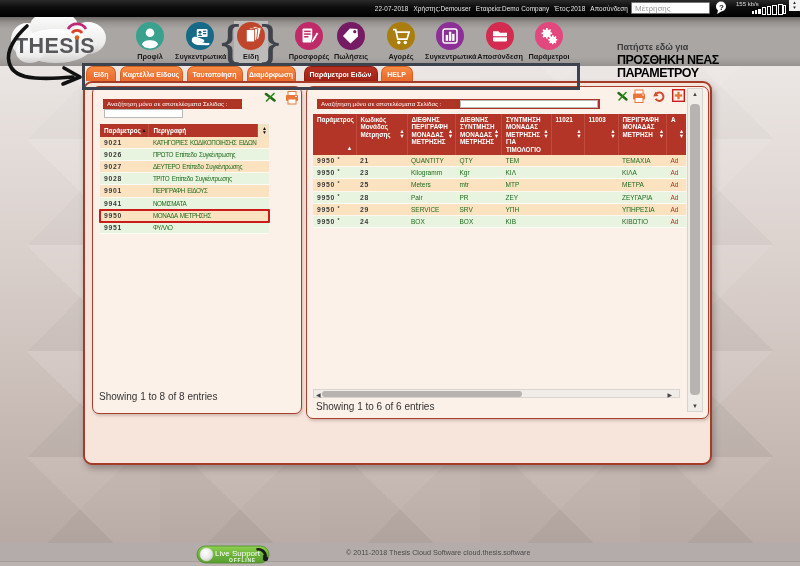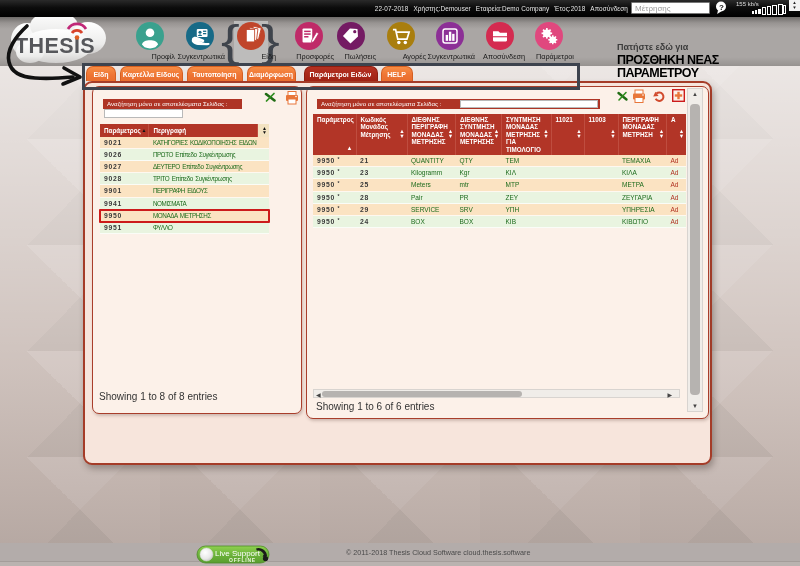--- a/index.html
+++ b/index.html
@@ -20,21 +20,21 @@
 #topbar{left:0;top:0;width:800px;height:17px;background:linear-gradient(180deg,#2a2a2a 0,#0c0c0c 45%,#000 100%);z-index:30;}
 #topbar .txt{position:absolute;right:172px;top:5px;font-size:6.4px;color:#e8e8e8;white-space:nowrap;letter-spacing:.1px;}
 #tb-search{position:absolute;left:631px;top:2px;width:79px;height:12px;background:#fff;border:1px solid #777;border-radius:1px;font-size:8px;color:#9a9a9a;padding:1px 3px;}
 #tb-speed{position:absolute;left:736px;top:1px;font-size:6px;color:#ddd;}
 #tb-spin{position:absolute;left:789px;top:0;width:11px;height:11px;background:#f2f2f2;font-size:4.5px;color:#222;text-align:center;line-height:4.6px;padding-top:1px;}
 
 
 #grayband{left:0;top:17px;width:800px;height:49px;background:linear-gradient(180deg,#6e6b69 0,#989492 6px,#aaa6a4 12px,#aaa6a4 82%,#969290 100%);z-index:5;}
 
 
-.mi{position:absolute;top:22px;width:50px;text-align:right;z-index:8;}
+.mi{position:absolute;top:22px;width:50px;text-align:center;z-index:8;font-weight:bold;}
 .mi svg{display:block;margin:0 auto;}
 .mi .lb{margin-top:2px;font-size:7.3px;color:#1a1a1a;white-space:nowrap;}
 #hl-box{left:234px;top:21px;width:34px;height:43px;background:#bdbcbb;z-index:6;}
 .brace{position:absolute;top:17px;z-index:7;font-size:45px;color:#3f444c;font-family:"Liberation Sans",sans-serif;font-weight:normal;line-height:48px;letter-spacing:0;transform:scaleX(1.25);}
 
 
 #presshere{left:617px;top:42px;z-index:8;color:#2e2e2e;}
 #presshere .l1{font-size:9px;font-weight:bold;color:#3c3c3c;}
 #presshere .l2{font-size:12.5px;font-weight:bold;color:#000000;line-height:13px;margin-top:2px;letter-spacing:-0.55px;}
 

